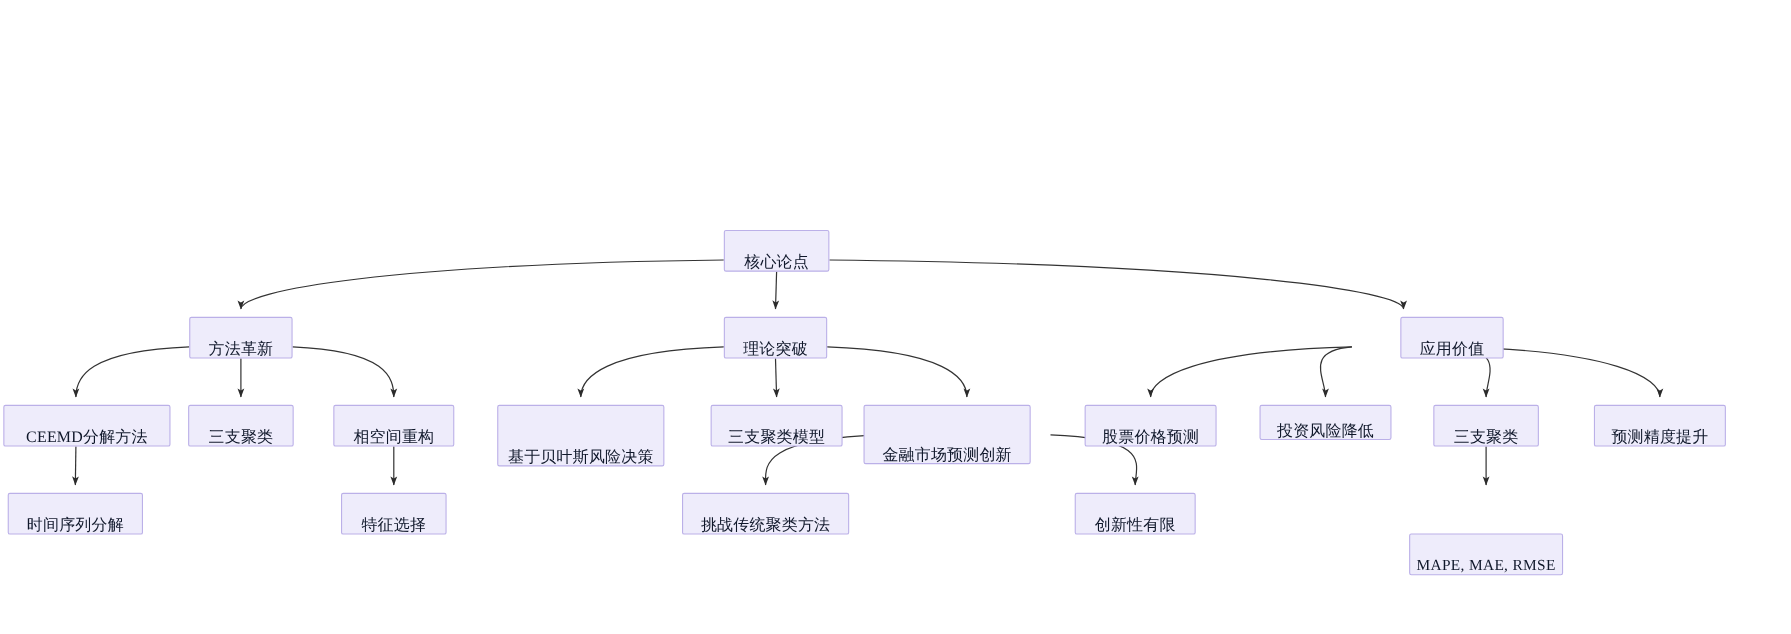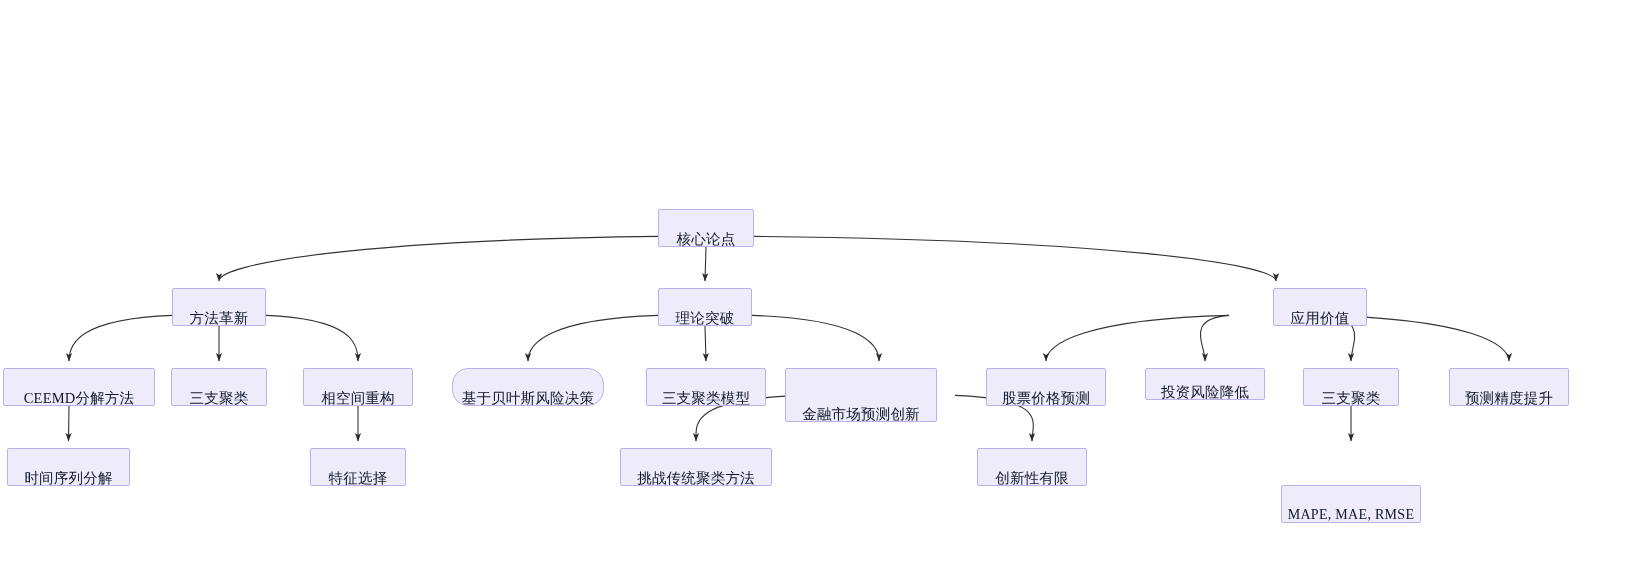--- a/index.html
+++ b/index.html
@@ -99,21 +99,21 @@
       </div>
       <div class="node" style="left: 3px; top: 368px; width: 152px; height: 38px; background-color: rgb(238, 236, 251); border-color: rgb(187, 176, 232);">
         <span class="node-label">CEEMD分解方法</span>
       </div>
       <div class="node" style="left: 171px; top: 368px; width: 96px; height: 38px; background-color: rgb(238, 236, 251); border-color: rgb(187, 176, 232);">
         <span class="node-label">三支聚类</span>
       </div>
       <div class="node" style="left: 303px; top: 368px; width: 110px; height: 38px; background-color: rgb(238, 236, 251); border-color: rgb(187, 176, 232);">
         <span class="node-label">相空间重构</span>
       </div>
-      <div class="node" style="left: 452px; top: 368px; width: 152px; height: 38px; background-color: rgb(238, 236, 251); border-color: rgb(187, 176, 232); border-radius: 16px;">
+      <div class="node" style="left: 452px; top: 368px; width: 152px; height: 56px; background-color: rgb(238, 236, 251); border-color: rgb(187, 176, 232);">
         <span class="node-label">基于贝叶斯风险决策</span>
       </div>
       <div class="node" style="left: 646px; top: 368px; width: 120px; height: 38px; background-color: rgb(238, 236, 251); border-color: rgb(187, 176, 232);">
         <span class="node-label">三支聚类模型</span>
       </div>
       <div class="node" style="left: 785px; top: 368px; width: 152px; height: 54px; background-color: rgb(238, 236, 251); border-color: rgb(187, 176, 232);">
         <span class="node-label">金融市场预测创新</span>
       </div>
       <div class="node" style="left: 986px; top: 368px; width: 120px; height: 38px; background-color: rgb(238, 236, 251); border-color: rgb(187, 176, 232);">
         <span class="node-label">股票价格预测</span>

